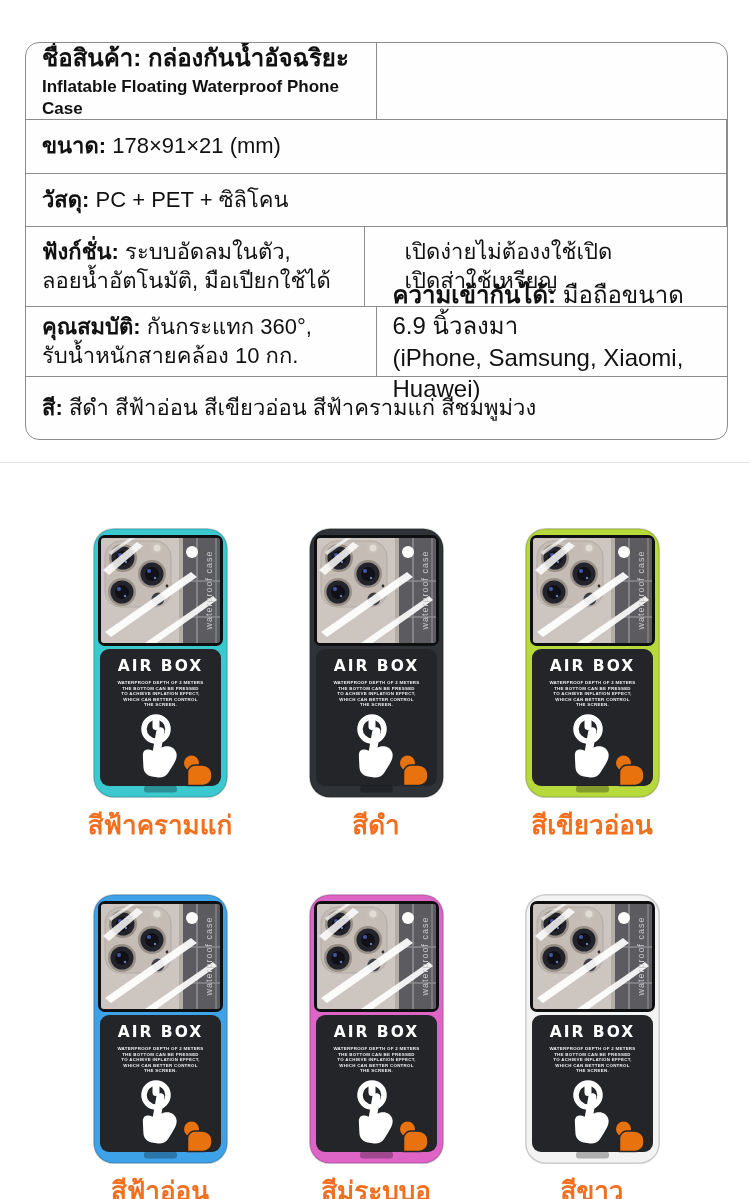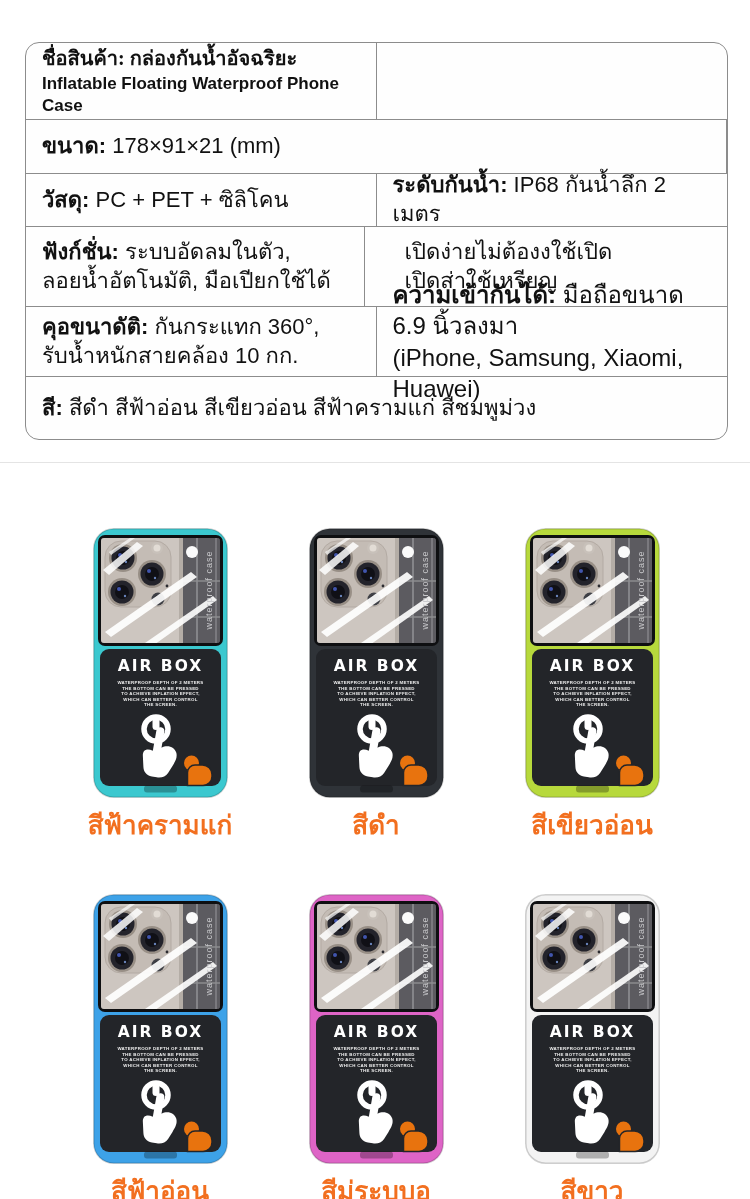--- a/index.html
+++ b/index.html
@@ -16,21 +16,21 @@
   .t-row{display:flex;box-sizing:border-box;border-top:1px solid #8c8c8c;}
   .t-row:first-child{border-top:none;}
   .t-cell{
     flex:1 1 50%;box-sizing:border-box;padding:4px 16px;
     display:flex;flex-direction:column;justify-content:center;
     font-size:22px;font-weight:500;line-height:1.3;
   }
   .t-cell.left{border-right:1px solid #8c8c8c;}
   .lbl{font-weight:700;}
   .val{font-weight:500;white-space:pre-line;}
-  .title-line{font-size:20px;font-weight:700;font-family:Liberation Serif, serif;}
+  .title-line{font-size:24px;font-weight:700;}
   .subtitle-line{font-size:17px;font-weight:600;margin-top:2px;}
   .small-cell{font-size:24px;}
   .colors-cell{border-right:none !important;}
   
   .page-divider{position:absolute;left:0;top:462px;width:750px;height:1px;background:#e4e4e4;}
   
   .cases{
     position:absolute;left:52px;top:508px;width:648px;
     display:grid;grid-template-columns:repeat(3,216px);row-gap:33px;
   }
@@ -140,39 +140,36 @@
   <div class="t-row" style="height:54px;">
     <div class="t-cell left">
         <div><span class="lbl">ขนาด:</span> <span class="val">178×91×21 (mm)</span></div>
       </div>
   </div>
 
   <div class="t-row" style="height:53px;">
     <div class="t-cell left">
         <div><span class="lbl">วัสดุ:</span> <span class="val">PC + PET + ซิลิโคน</span></div>
       </div>
-    <div class="t-cell">
-        <div><span class="lbl">ระดับกันน้ำ:</span> <span class="val">IP68 กันน้ำลึก 2 เมตร</span></div>
-      </div>
   </div>
 
   <div class="t-row" style="height:80px;gap:24px;">
     <div class="t-cell left">
         <div><span class="lbl">ฟังก์ชั่น:</span> <span class="val">ระบบอัดลมในตัว,
 ลอยน้ำอัตโนมัติ, มือเปียกใช้ได้</span></div>
       </div>
     <div class="t-cell">
         <div><span class="val">เปิดง่ายไม่ต้องงใช้เปิด
 เปิดส่าใช้เหรียญ</span></div>
       </div>
   </div>
 
   <div class="t-row" style="height:70px;">
     <div class="t-cell left">
-        <div><span class="lbl">คุอขนาดัติ:</span> <span class="val">กันกระแทก 360°,
+        <div><span class="lbl">คุณสมบัติ:</span> <span class="val">กันกระแทก 360°,
 รับน้ำหนักสายคล้อง 10 กก.</span></div>
       </div>
     <div class="t-cell small-cell">
         <div><span class="lbl">ความเข้ากันได้:</span> <span class="val">มือถือขนาด 6.9 นิ้วลงมา
 (iPhone, Samsung, Xiaomi, Huawei)</span></div>
       </div>
   </div>
 
   <div class="t-row" style="height:65px;flex:1;">
     <div class="t-cell colors-cell">

